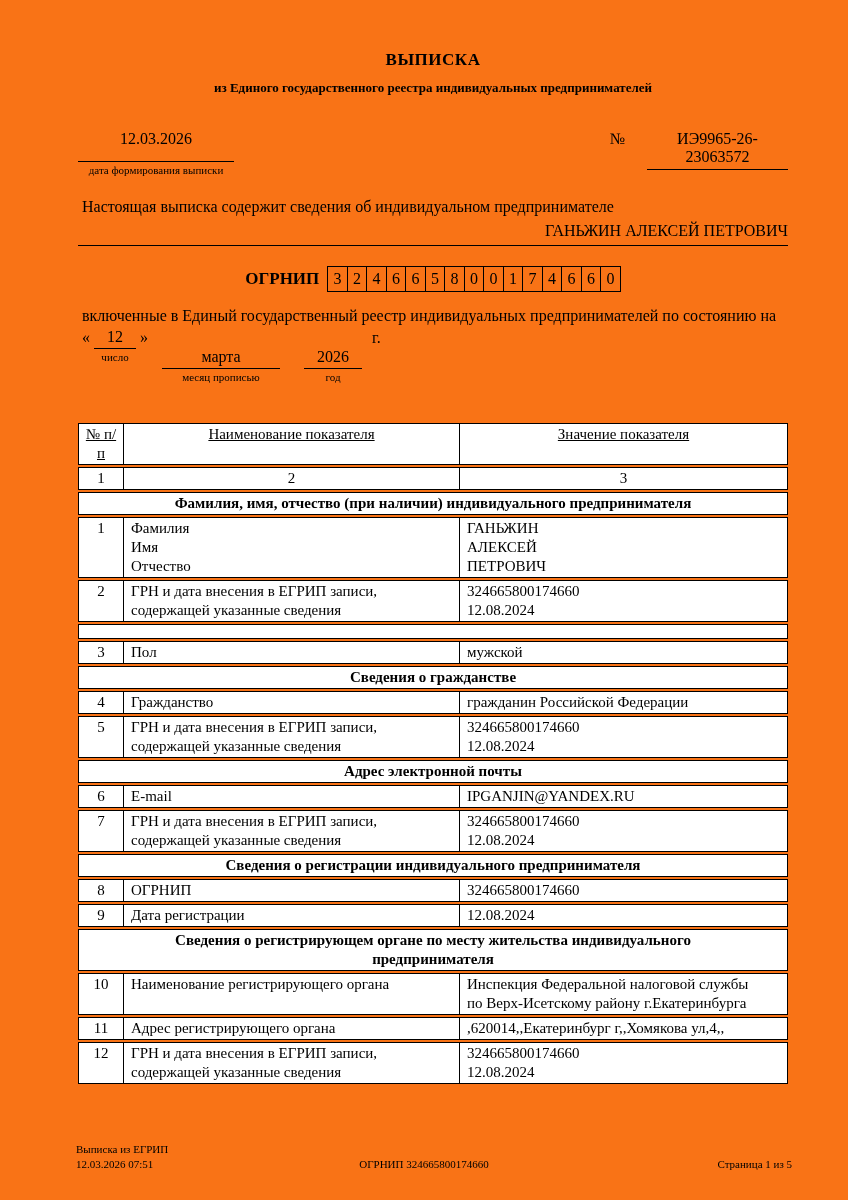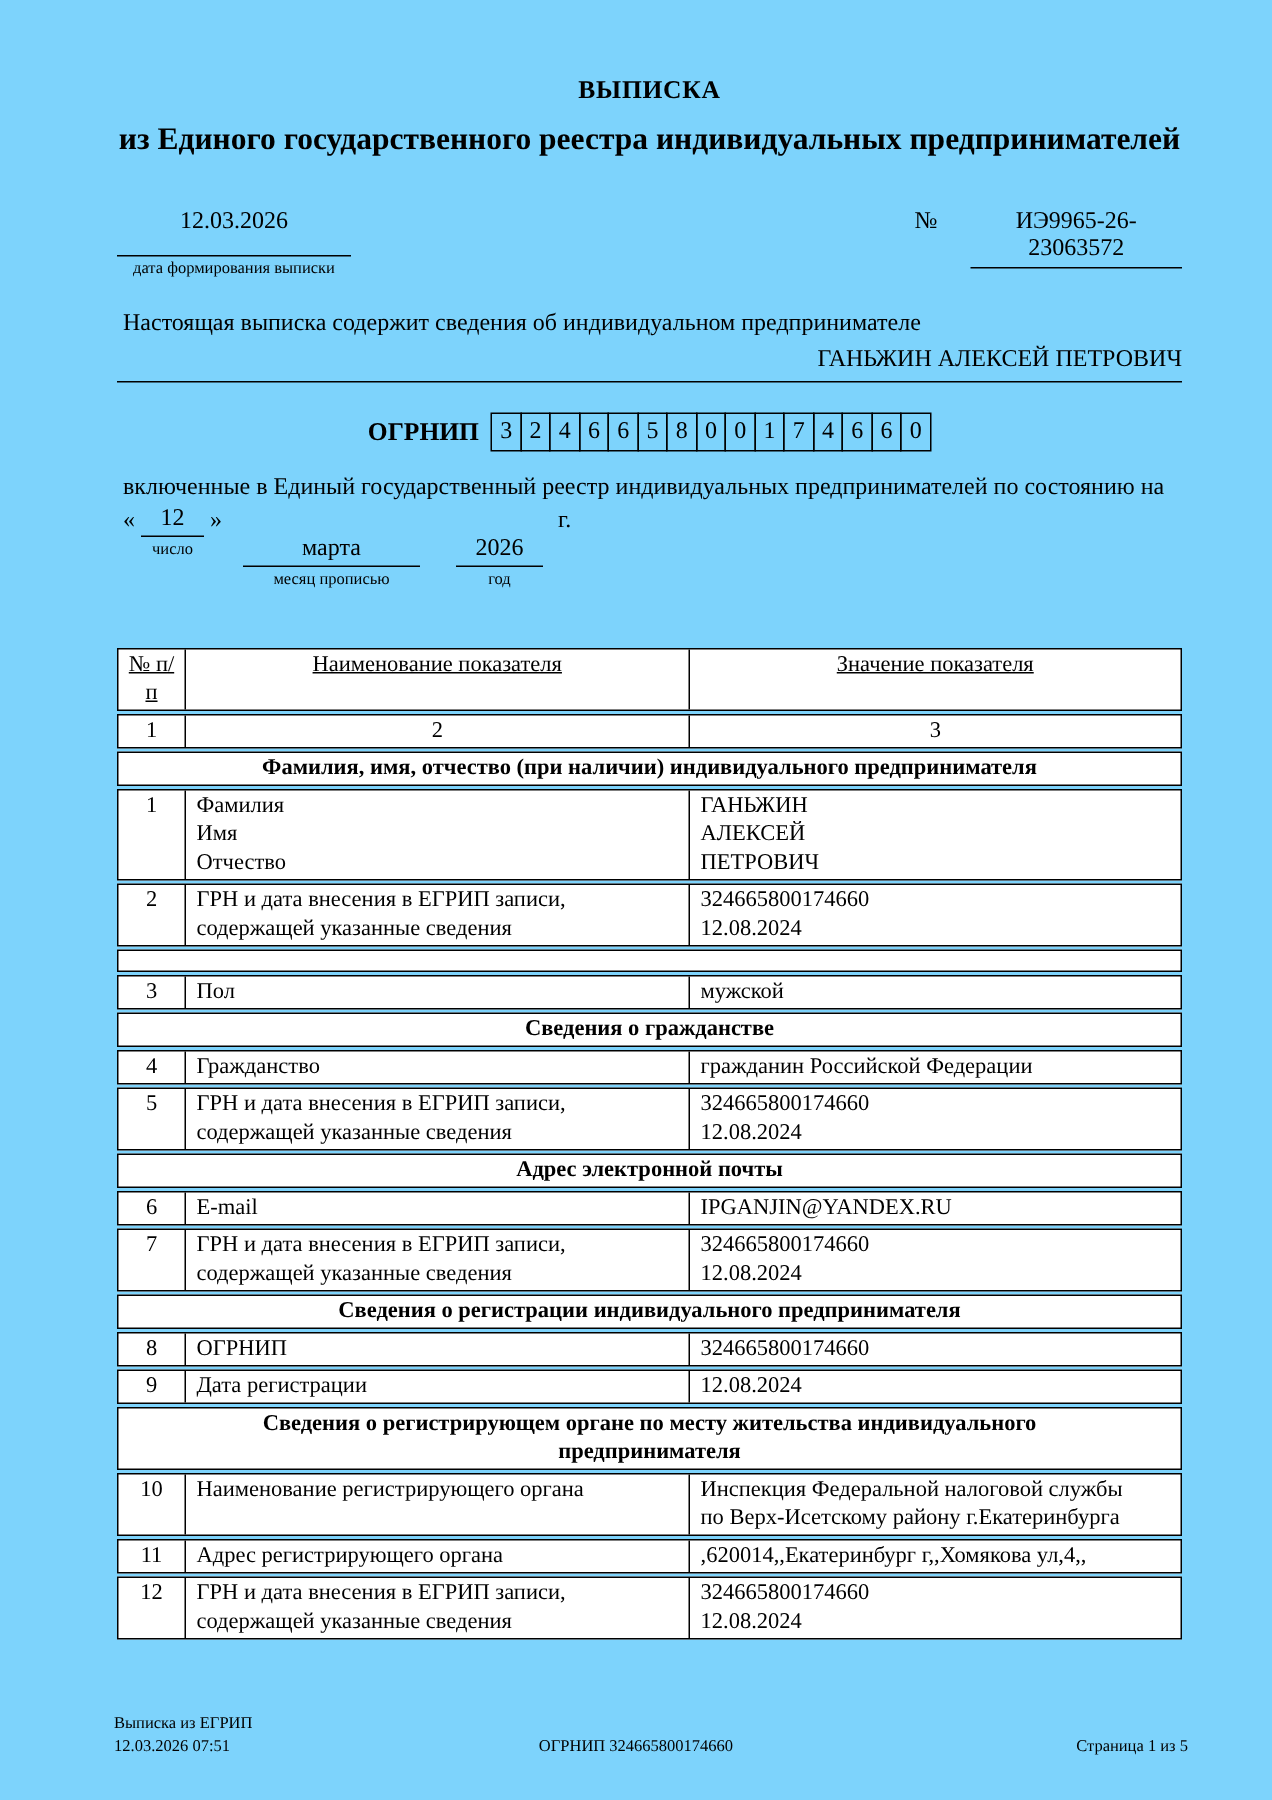--- a/index.html
+++ b/index.html
@@ -1,29 +1,29 @@
 <!DOCTYPE html>
 <html><head>
 <meta charset="utf-8">
 <style>
   * { margin:0; padding:0; box-sizing:border-box; }
   html,body { background:#888; }
   .page {
     position:relative;
     width:848px; height:1200px;
     margin:0 auto;
-    background:#7dd3fc;
+    background:#f97316;
     color:#000;
     font-family:"Liberation Serif","DejaVu Serif",serif;
     font-size:16px;
     padding:50px 60px 0 78px;
     overflow:hidden;
   }
   .doc-title { text-align:center; font-weight:bold; font-size:17px; letter-spacing:.5px; }
-  .doc-subtitle { text-align:center; font-weight:bold; font-size:21px; margin-top:10px; }
+  .doc-subtitle { text-align:center; font-weight:bold; font-size:13px; margin-top:10px; }
 
   .fields-row { display:flex; justify-content:space-between; align-items:flex-start; margin-top:34px; }
   .field-left { width:156px; text-align:center; }
   .field-left .fvalue { font-size:16px; }
   .field-left .frule { border-top:1px solid #000; margin-top:13px; }
   .fcaption { font-size:11px; margin-top:2px; text-align:center; }
   .field-right { display:flex; align-items:flex-start; }
   .num-label { margin-right:22px; font-size:16px; }
   .num-block { width:141px; text-align:center; border-bottom:1px solid #000; padding-bottom:3px; font-size:16px; line-height:18px; }
 

